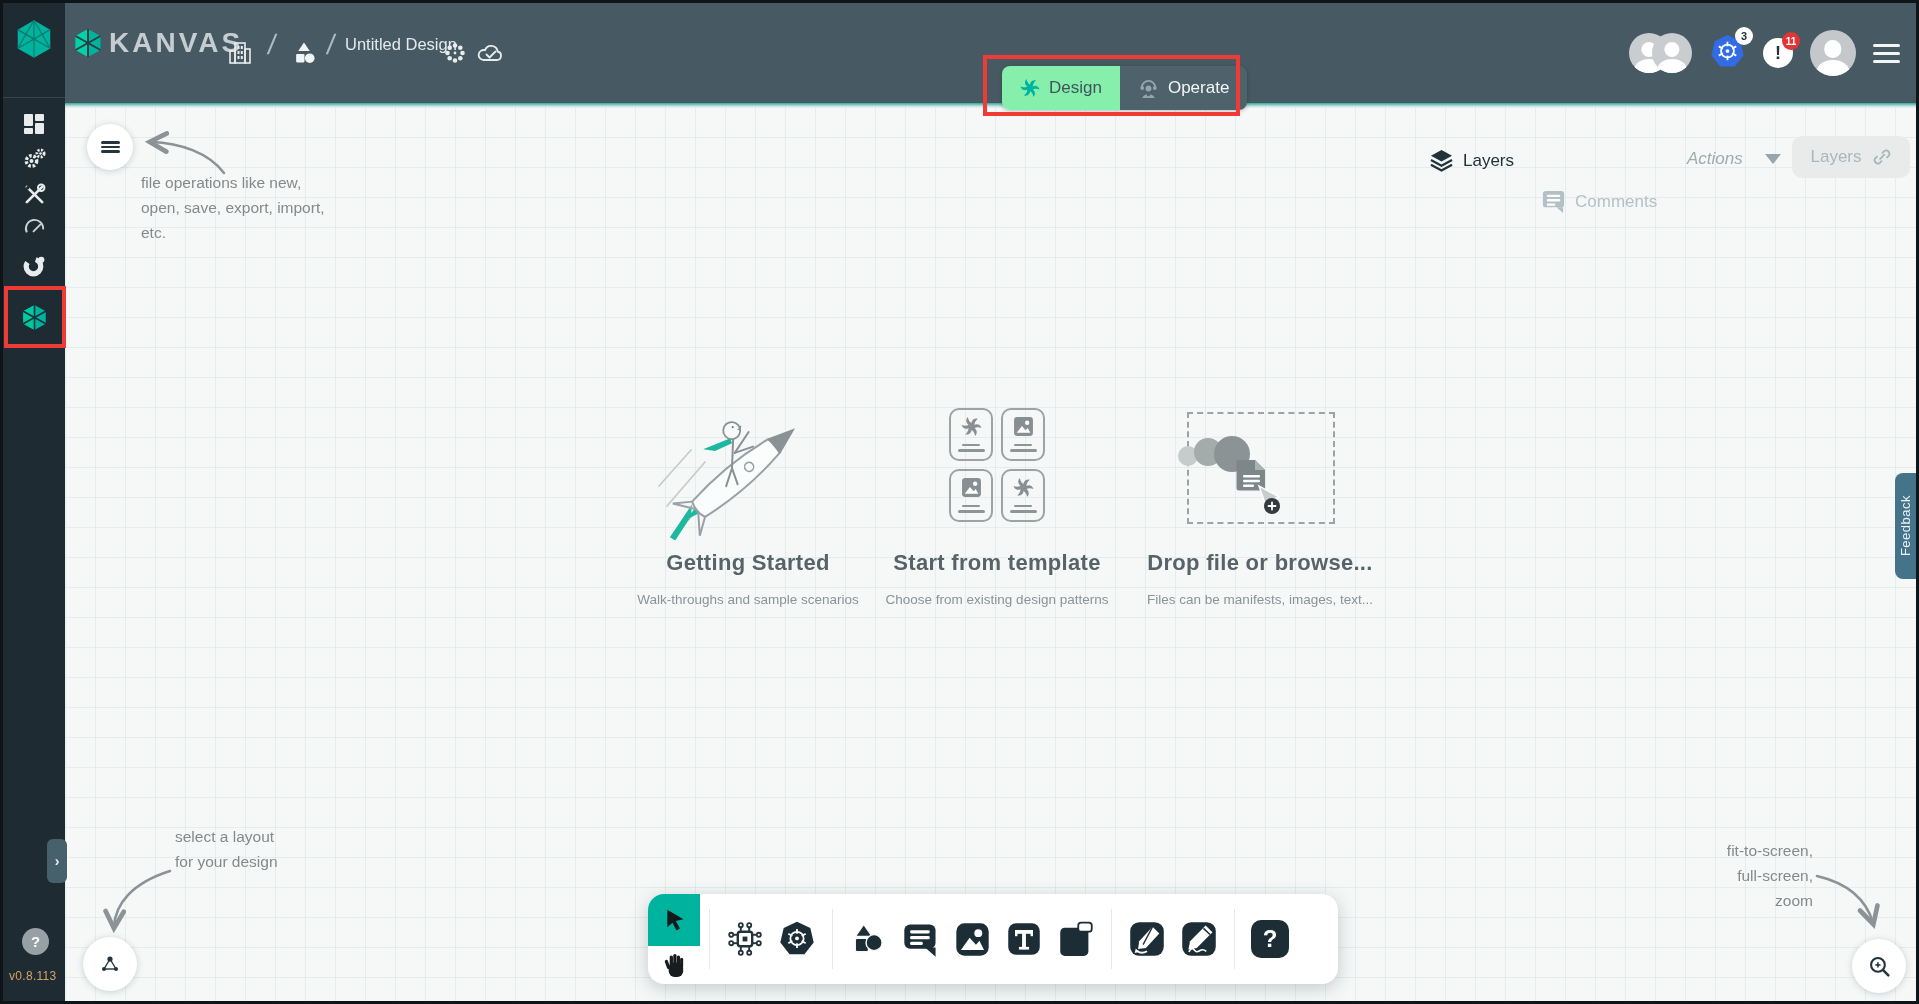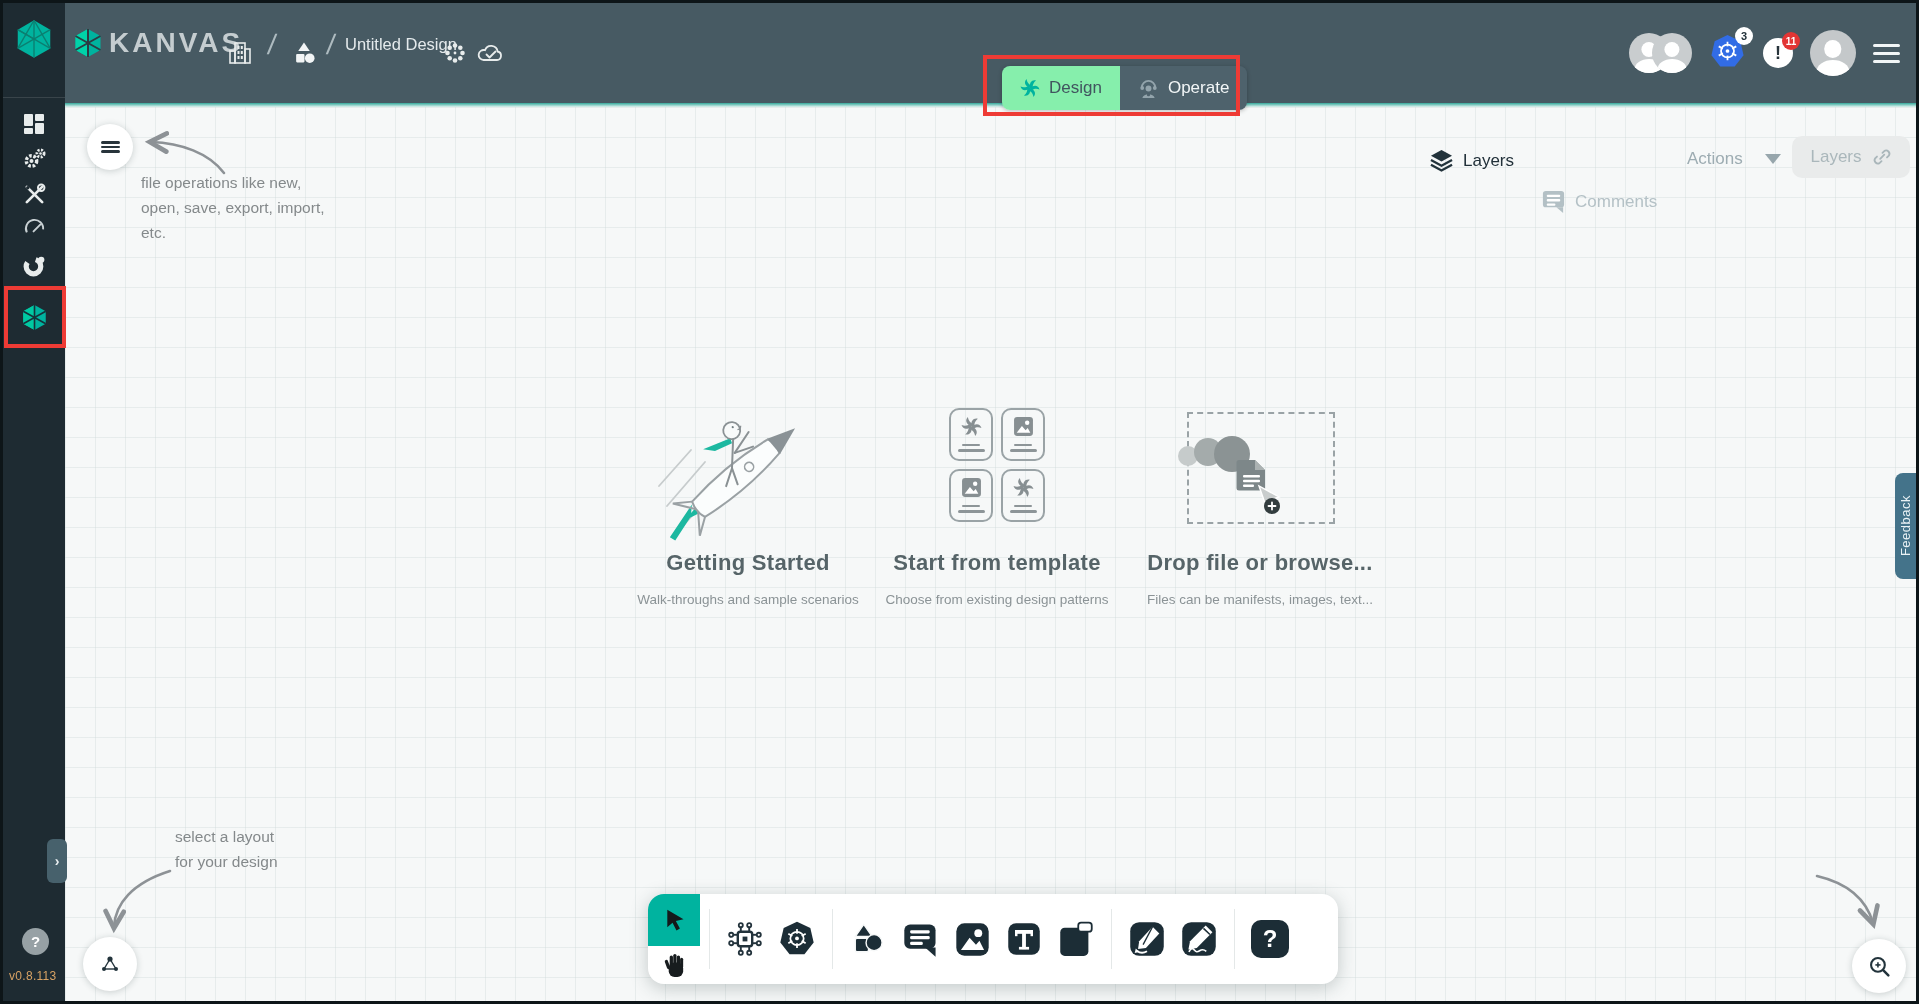--- a/index.html
+++ b/index.html
@@ -53,21 +53,21 @@
   .menu-fab i{display:block;width:19px;height:2.6px;background:#28343B;border-radius:2px;margin:2.2px 0;}
   .annot{position:absolute;color:#84898B;font-size:15.5px;line-height:1.6;white-space:pre-line;z-index:9;}
   .annot.fileops{left:138px;top:168px;}
   .annot.layout{left:172px;top:822px;}
   .annot.zoomctl{left:1650px;top:836px;width:160px;text-align:right;}
   .arrows{position:absolute;left:0;top:0;width:1913px;height:998px;pointer-events:none;z-index:9;}
   
   .ab-item{position:absolute;top:146px;display:flex;align-items:center;gap:9px;font-size:17px;cursor:pointer;z-index:8;}
   .ab-layers{left:1426px;color:#22313A;font-weight:500;}
   .ab-comments{left:1538px;color:#B4C1C6;margin-top:40px;}
-  .ab-actions{left:1684px;color:#9DACB2;gap:22px;}
+  .ab-actions{left:1684px;color:#9DACB2;gap:22px;font-style:italic;}
   .ab-share{position:absolute;left:1789px;top:133px;width:118px;height:42px;background:#E9EBEB;border-radius:10px;
     display:flex;align-items:center;justify-content:center;gap:10px;color:#AAB7BB;font-size:17px;cursor:pointer;z-index:8;}
   .tri-down{width:0;height:0;border-left:8px solid transparent;border-right:8px solid transparent;border-top:10px solid #97A6AC;}
   
   .feature{position:absolute;top:385px;height:235px;text-align:center;cursor:pointer;z-index:5;}
   .f1{left:620px;width:250px;}  .f2{left:869px;width:250px;}  .f3{left:1120px;width:274px;}
   .f-title{position:absolute;top:162px;width:100%;font-size:22px;color:#566468;letter-spacing:.3px;font-weight:bold;}
   .f-sub{position:absolute;top:204px;width:100%;font-size:13.5px;color:#8B9396;}
   .tmpl-grid{position:absolute;left:77px;top:20px;width:96px;height:114px;display:grid;
     grid-template-columns:44px 44px;grid-template-rows:53px 53px;gap:8px;}
@@ -637,20 +637,23 @@
       <line x1="15.5" y1="15.5" x2="20.5" y2="20.5" stroke="#22333B" stroke-width="2.4" stroke-linecap="round"></line>
       <g stroke="#22333B" stroke-width="1.5">
           <line x1="10.5" y1="8" x2="10.5" y2="13"></line>
           <line x1="8" y1="10.5" x2="13" y2="10.5"></line>
         </g>
     </svg>
   </div>
 
   <div class="annot layout">select a layout
 for your design</div>
+  <div class="annot zoomctl">fit-to-screen,
+full-screen,
+zoom</div>
 
   <div class="feedback">
     <span>Feedback</span>
   </div>
 
   <div class="redbox rb-sidebar"></div>
   <div class="redbox rb-toggle"></div>
 
 </div>
 

